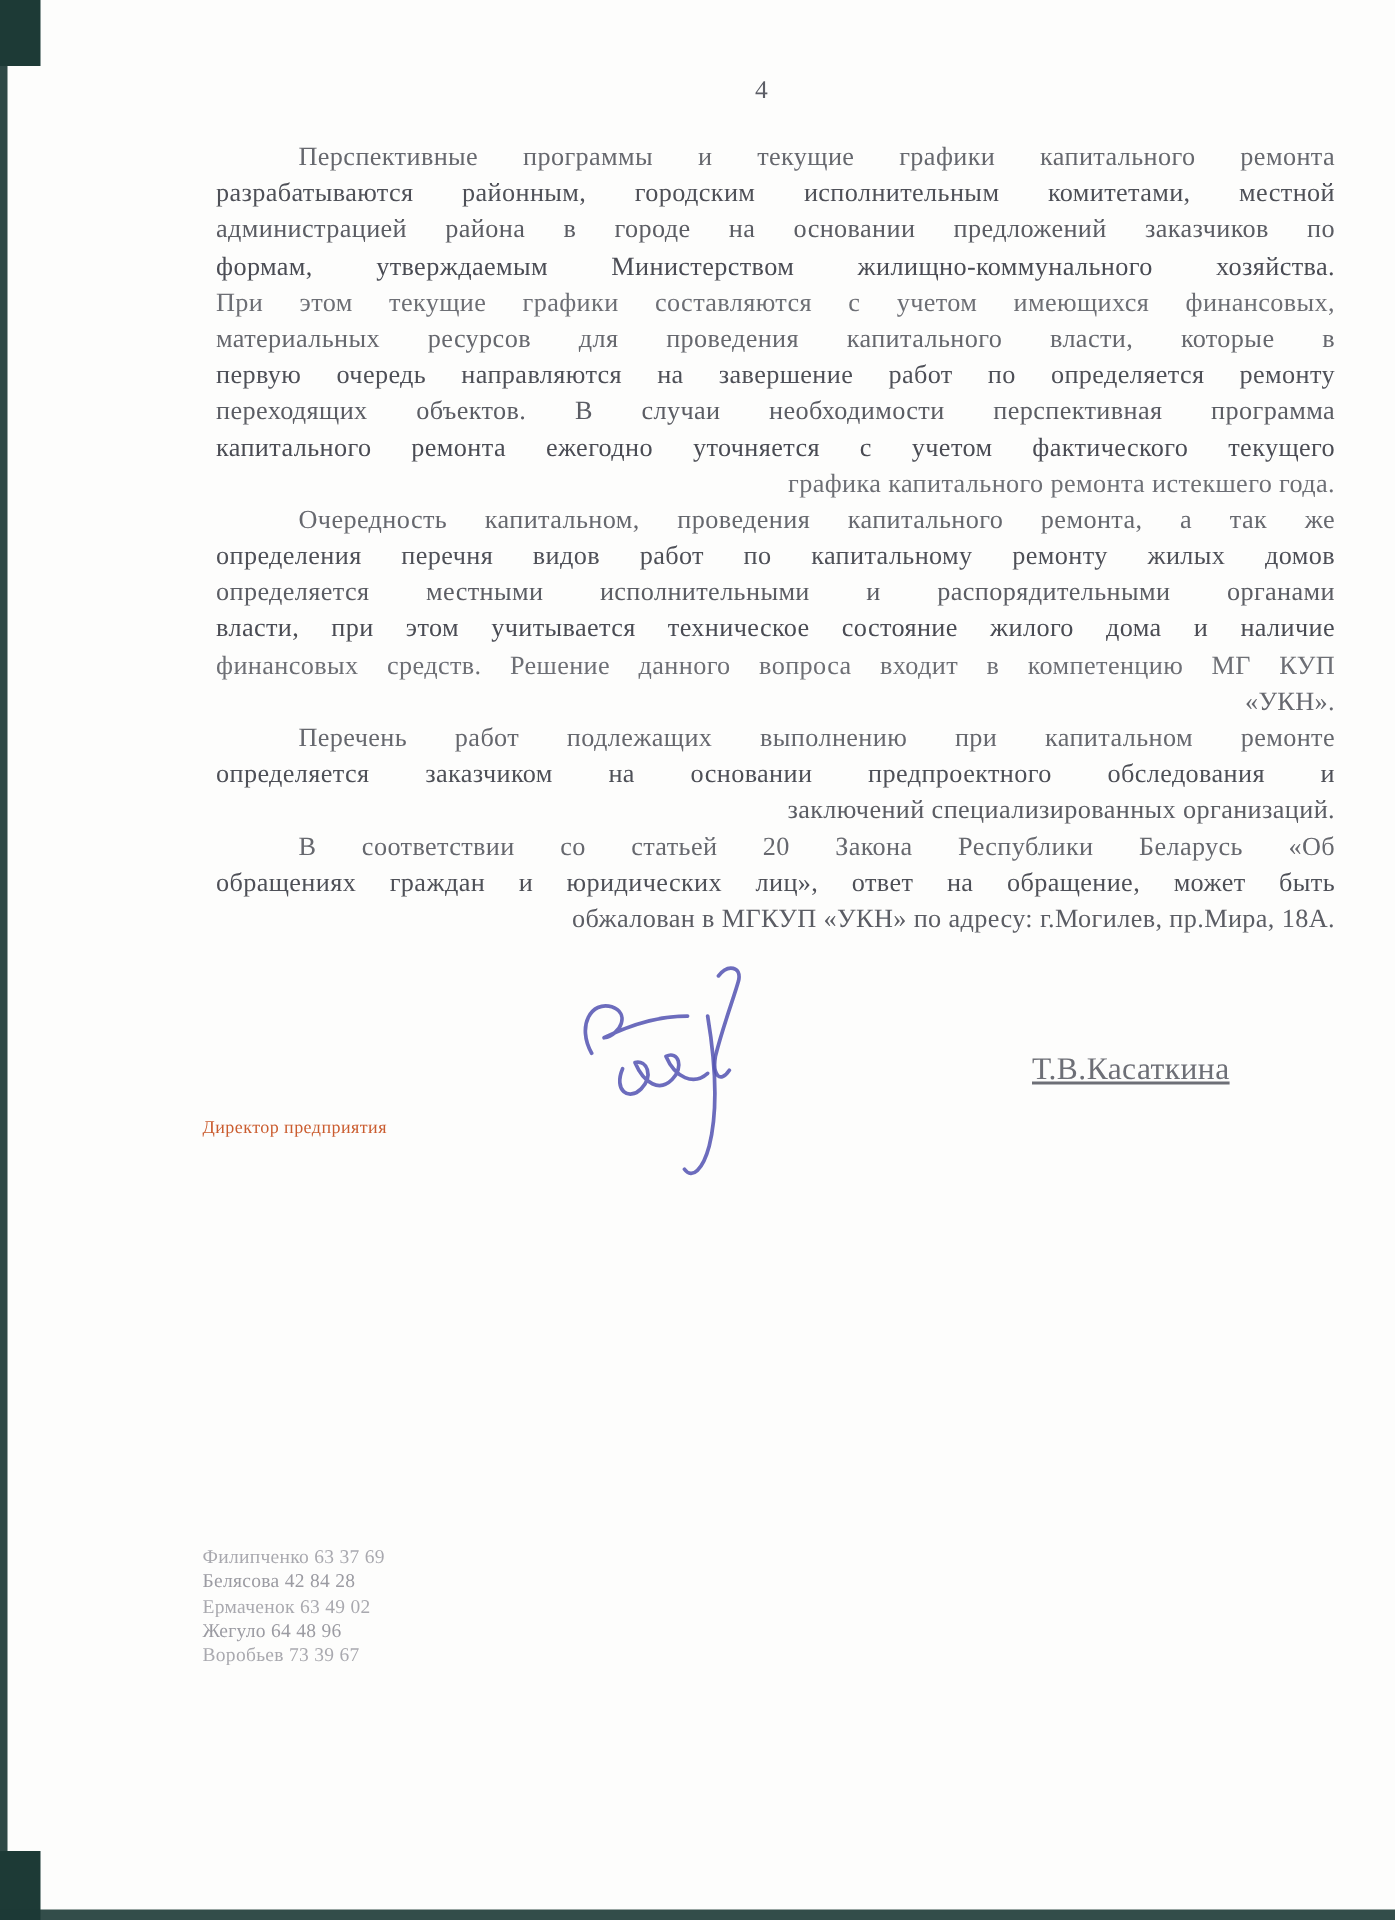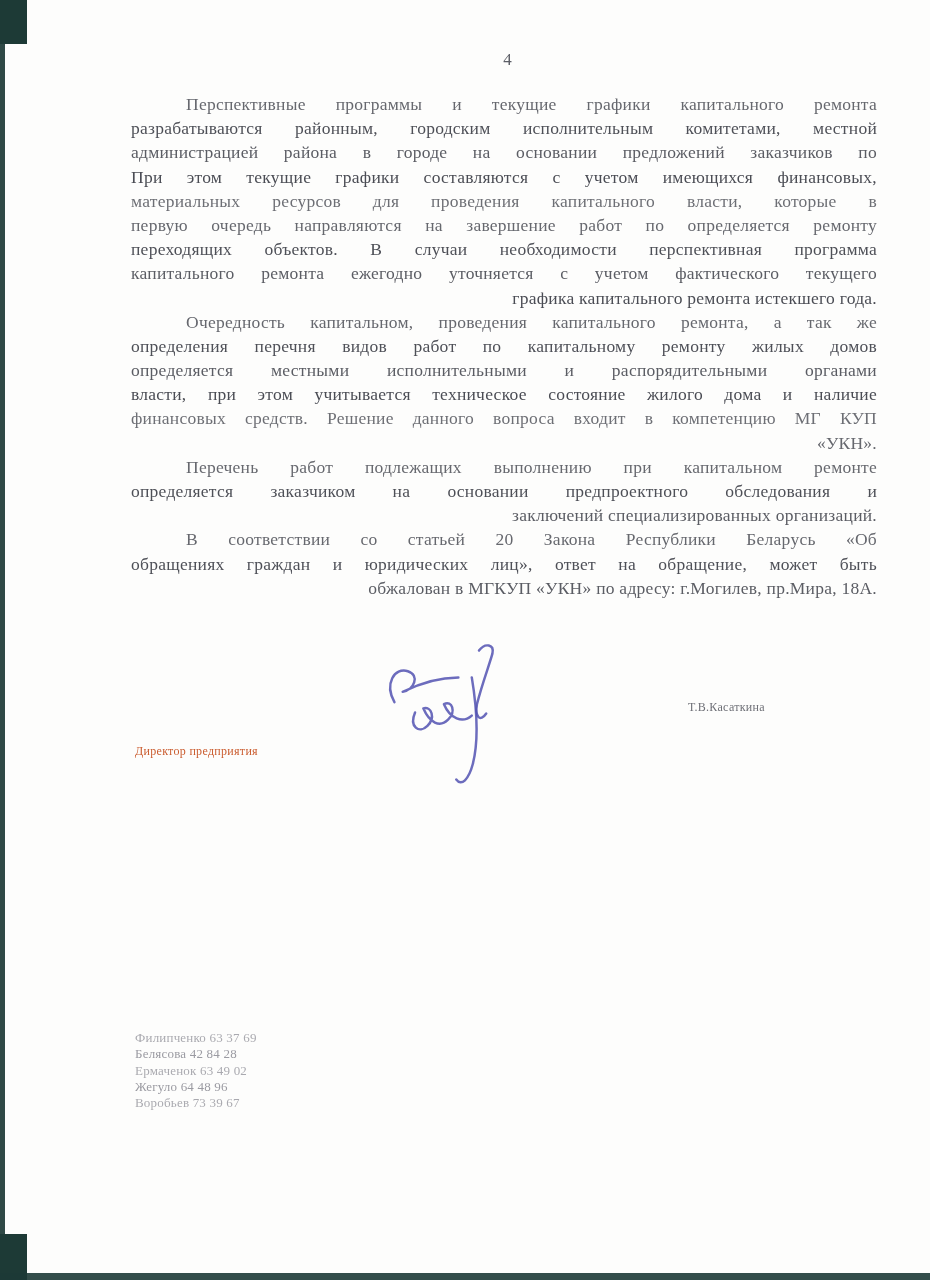--- a/index.html
+++ b/index.html
@@ -15,21 +15,21 @@
   
   .scan-text { filter: blur(0.25px); }
 
   .page-number {
     position:absolute; left:135px; top:50px; width:746px;
     text-align:center; font-size:17px; color:#5c5e66;
     letter-spacing:1px;
   }
 
   .doc-body {
-    position:absolute; left:131px; top:92px; width:746px;
+    position:absolute; left:144px; top:92px; width:746px;
     font-size:17.5px; color:#45474f; letter-spacing:0.25px;
   }
   .paragraph { }
   .line {
     line-height:24.2px; height:24.2px; overflow:hidden;
     text-align:justify;
   }
   .line::after { content:""; display:inline-block; width:100%; height:0; }
   .line.last { text-align:right; }
   .line.last::after { content:none; }
@@ -40,21 +40,21 @@
   .paragraph .line:nth-child(5n+3){ opacity:.88; }
   .paragraph .line:nth-child(5n+4){ opacity:.97; }
   .paragraph .line:nth-child(5n+5){ opacity:.78; }
 
   .signoff-title {
     position:absolute; left:135px; top:700px;
     font-size:12px; color:#c2410c; letter-spacing:0.3px; opacity:.85;margin-top:44px;
   }
   .signoff-name {
     position:absolute; left:688px; top:700px;
-    font-size:12px; color:#4a4c55; letter-spacing:0.3px; opacity:.8;
+    font-size:21px; color:#4a4c55; letter-spacing:0.3px; opacity:.8;text-decoration:underline;
   }
   .signature {
     position:absolute; left:380px; top:636px; width:165px; height:155px;
   }
   .signature svg { width:100%; height:100%; }
   .signature path {
     fill:none; stroke:#5252b2; stroke-width:2.4;
     stroke-linecap:round; stroke-linejoin:round; opacity:.85;
   }
 
@@ -84,20 +84,21 @@
   <div class="artifact corner-bl"></div>
   <div class="artifact edge-bottom"></div>
 
   <div class="page-number scan-text">4</div>
 
   <div class="doc-body scan-text">
       <div class="paragraph">
         <div class="line first">Перспективные программы и текущие графики капитального ремонта</div>
         <div class="line">разрабатываются районным, городским исполнительным комитетами, местной</div>
         <div class="line">администрацией района в городе на основании предложений заказчиков по</div>
+        <div class="line">формам, утверждаемым Министерством жилищно-коммунального хозяйства.</div>
         <div class="line">При этом текущие графики составляются с учетом имеющихся финансовых,</div>
         <div class="line">материальных ресурсов для проведения капитального власти, которые в</div>
         <div class="line">первую очередь направляются на завершение работ по определяется ремонту</div>
         <div class="line">переходящих объектов. В случаи необходимости перспективная программа</div>
         <div class="line">капитального ремонта ежегодно уточняется с учетом фактического текущего</div>
         <div class="line last">графика капитального ремонта истекшего года.</div>
       </div>
       <div class="paragraph">
         <div class="line first">Очередность капитальном, проведения капитального ремонта, а так же</div>
         <div class="line">определения перечня видов работ по капитальному ремонту жилых домов</div>

